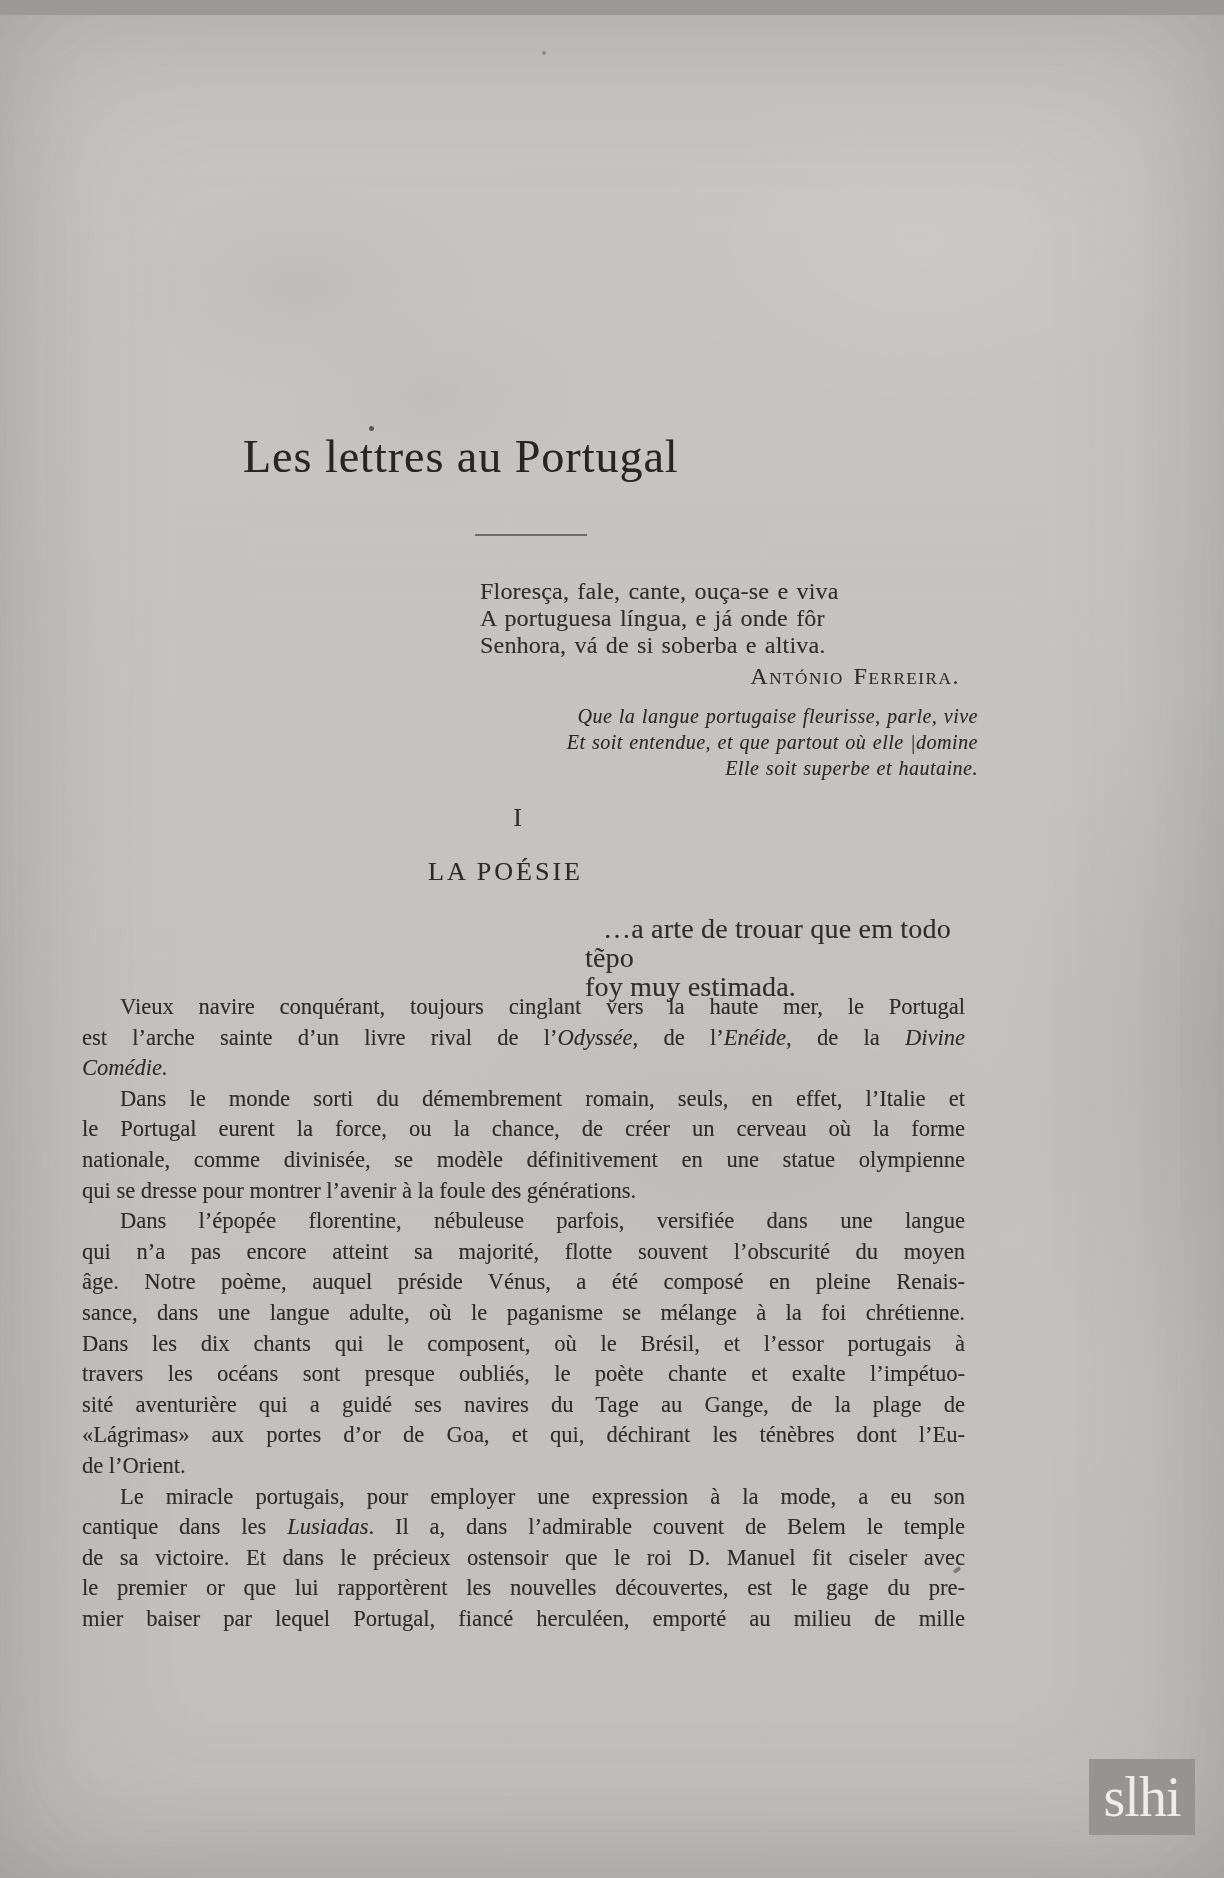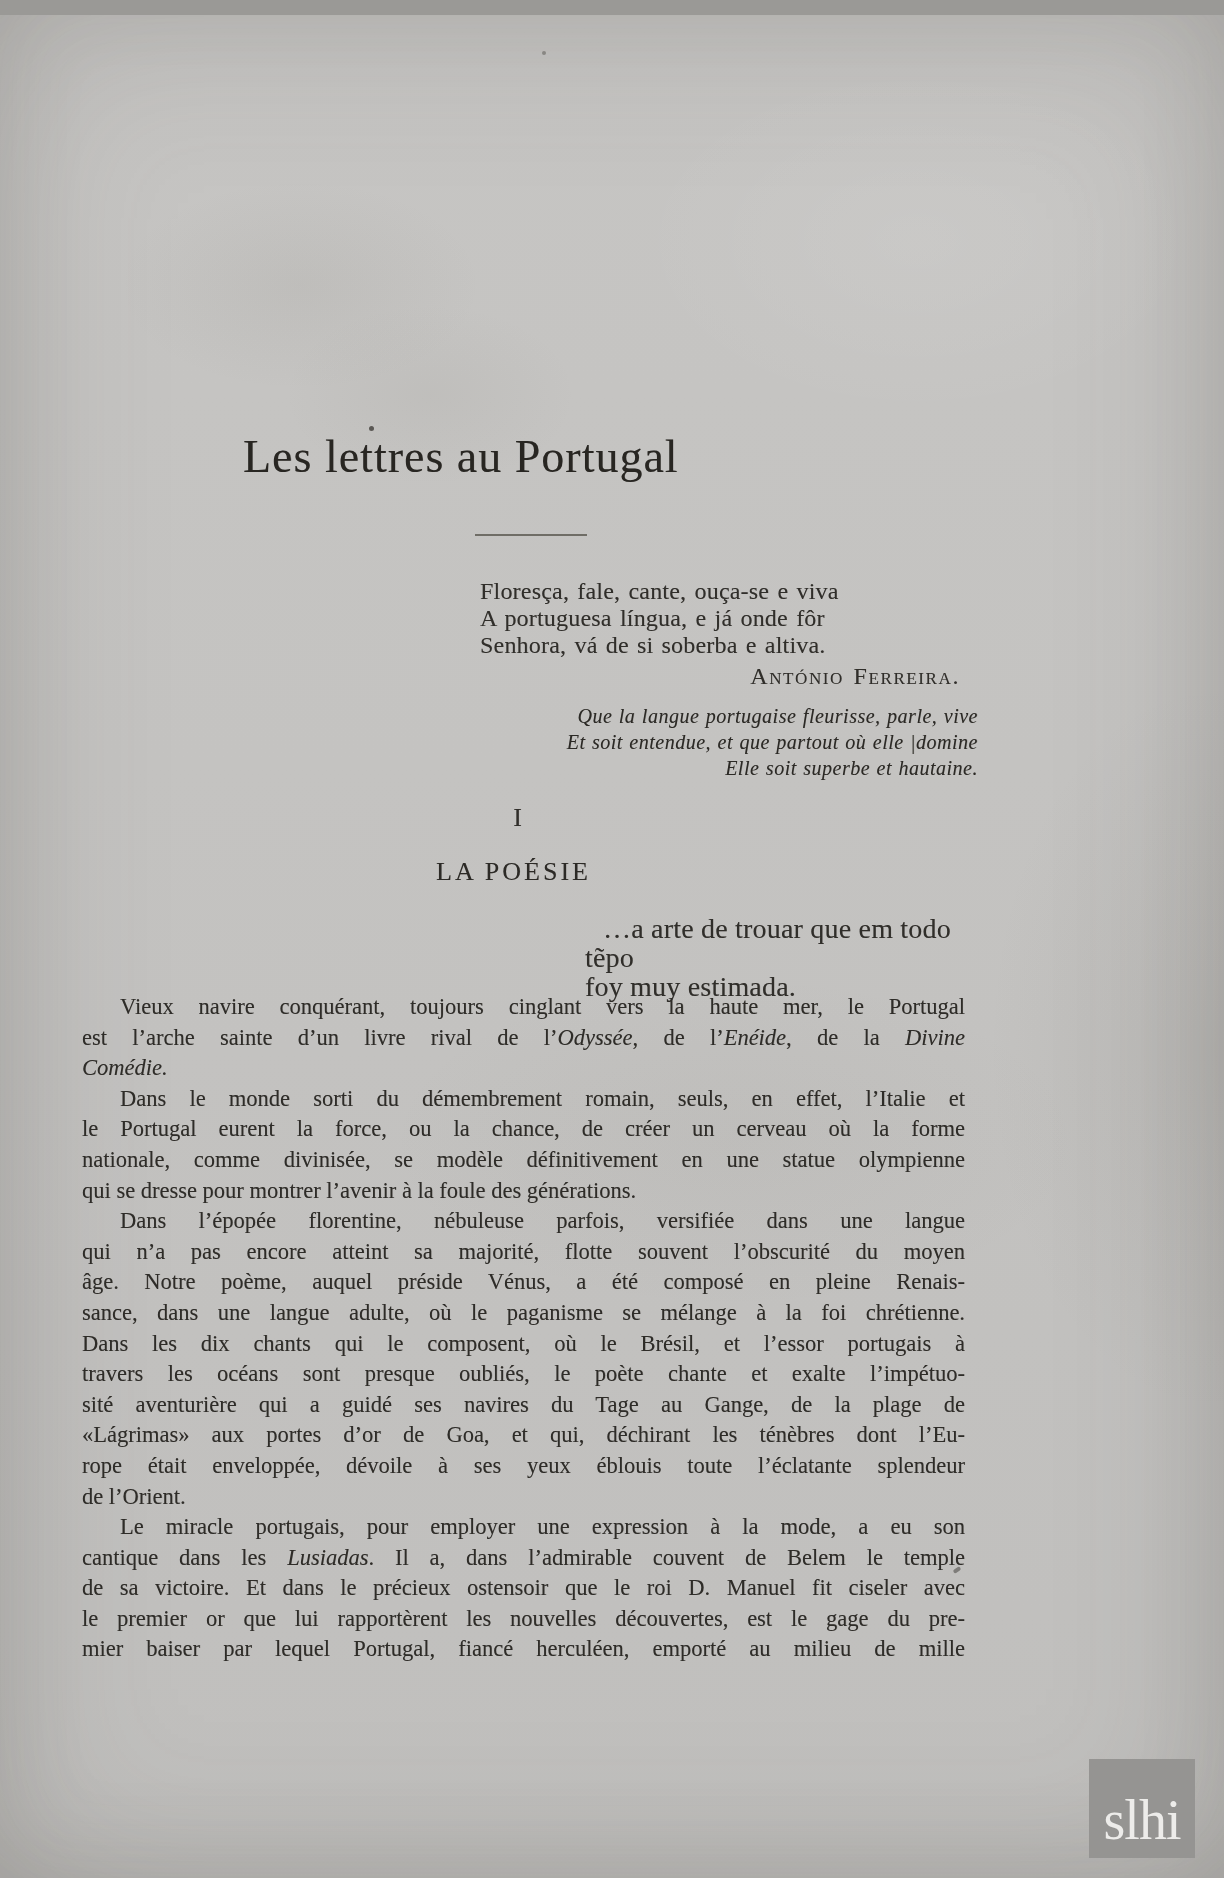--- a/index.html
+++ b/index.html
@@ -46,42 +46,42 @@
     position:absolute; left:438px; top:688px; width:540px;
     font-size:20px; line-height:26px; font-style:italic;
     letter-spacing:0.5px; word-spacing:1px; color:#2b2925;text-align:right;
   }
 
   .section-number {
     position:absolute; left:80px; top:788px; width:875px;
     text-align:center; font-size:26px; color:#302e2a;
   }
   .section-title {
-    position:absolute; left:76px; top:842px; width:875px;
+    position:absolute; left:68px; top:842px; width:875px;
     text-align:center; font-size:26px; letter-spacing:3px; color:#2c2a26;
   }
 
   .epigraph-poesie {
     position:absolute; left:585px; top:899px; width:378px;
     font-size:28px; line-height:29px; letter-spacing:0.2px; color:#302e2a;
   }
   .epigraph-poesie .pline-first { text-indent:18px; }
 
   .body-text {
     position:absolute; left:82px; top:977px; width:883px;
     font-size:22.5px; line-height:30.6px; color:#2e2c28;
   }
   .para { margin:0; }
   .line { text-align:justify; text-align-last:justify; }
   .line.first { text-indent:38px; }
   .line.end { text-align-last:left; }
   .it { font-style:italic; }
 
   .watermark {
-    position:absolute; left:1089px; top:1744px; width:106px; height:99px;
+    position:absolute; left:1089px; top:1744px; width:106px; height:76px;
     background:#959492;
     display:flex; align-items:flex-end; justify-content:center;
     padding-bottom:10px; box-sizing:border-box;
     font-size:56px; line-height:56px; color:#edecea;
     letter-spacing:-1px; text-shadow:none;
   }
 
   .speck { position:absolute; text-shadow:none; }
   .speck1 { left:369px; top:411px; width:5px; height:5px; background:rgba(45,43,38,0.7); border-radius:50%; }
   .speck2 { left:953px; top:1553px; width:8px; height:4px; background:rgba(45,43,38,0.45); transform:rotate(-35deg); border-radius:2px; }
@@ -130,21 +130,20 @@
       </div>
       <div class="para">
         <div class="line first"><span>Dans l’épopée florentine, nébuleuse parfois, versifiée dans une langue</span></div>
         <div class="line"><span>qui n’a pas encore atteint sa majorité, flotte souvent l’obscurité du moyen</span></div>
         <div class="line"><span>âge. Notre poème, auquel préside Vénus, a été composé en pleine Renais-</span></div>
         <div class="line"><span>sance, dans une langue adulte, où le paganisme se mélange à la foi chrétienne.</span></div>
         <div class="line"><span>Dans les dix chants qui le composent, où le Brésil, et l’essor portugais à</span></div>
         <div class="line"><span>travers les océans sont presque oubliés, le poète chante et exalte l’impétuo-</span></div>
         <div class="line"><span>sité aventurière qui a guidé ses navires du Tage au Gange, de la plage de</span></div>
         <div class="line"><span>«Lágrimas» aux portes d’or de Goa, et qui, déchirant les ténèbres dont l’Eu-</span></div>
-        <div class="line"><span>rope était enveloppée, dévoile à ses yeux éblouis toute l’éclatante splendeur</span></div>
         <div class="line end"><span>de l’Orient.</span></div>
       </div>
       <div class="para">
         <div class="line first"><span>Le miracle portugais, pour employer une expression à la mode, a eu son</span></div>
         <div class="line"><span>cantique dans les </span><span class="it">Lusiadas</span><span>. Il a, dans l’admirable couvent de Belem le temple</span></div>
         <div class="line"><span>de sa victoire. Et dans le précieux ostensoir que le roi D. Manuel fit ciseler avec</span></div>
         <div class="line"><span>le premier or que lui rapportèrent les nouvelles découvertes, est le gage du pre-</span></div>
         <div class="line"><span>mier baiser par lequel Portugal, fiancé herculéen, emporté au milieu de mille</span></div>
       </div>
     </div>

